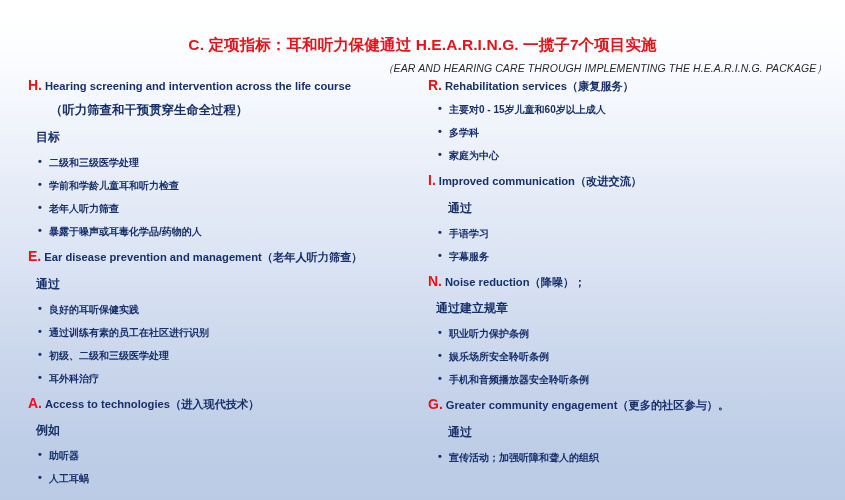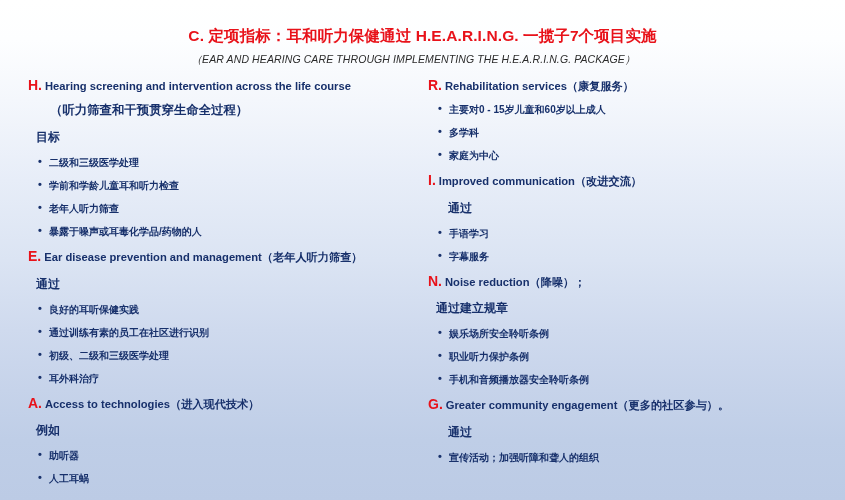--- a/index.html
+++ b/index.html
@@ -26,36 +26,37 @@
         #cfdaee 66%,
         #c6d3ea 78%,
         #bfcee7 88%,
         #bccbe5 100%);
     overflow: hidden;
   }
 
   
   #title-block {
     position: absolute;
-    top: 27px;
+    top: 36px;
     left: 0;
     width: 845px;
     text-align: center;
   }
   .slide-title {
     color: #e8121a;
     font-size: 15.5px;
     font-weight: bold;
     letter-spacing: 0.1px;
     line-height: 1.15;
     white-space: nowrap;
   }
   .slide-subtitle {
     margin-top: 8px;
     padding-right: 18px;
+    text-align: right;
     color: #2a2a2a;
     font-size: 10.5px;
     font-style: italic;
     font-weight: normal;
     letter-spacing: 0.1px;
     white-space: nowrap;
   }
 
   
   #columns {
@@ -165,22 +166,22 @@
         <div class="entry heading"><span class="letter">R.</span><span class="head-text">Rehabilitation services（康复服务）</span></div>
         <div class="entry bullet"><span class="dot">•</span><span class="bullet-text">主要对0 - 15岁儿童和60岁以上成人</span></div>
         <div class="entry bullet"><span class="dot">•</span><span class="bullet-text">多学科</span></div>
         <div class="entry bullet"><span class="dot">•</span><span class="bullet-text">家庭为中心</span></div>
         <div class="entry heading"><span class="letter">I.</span><span class="head-text">Improved communication（改进交流）</span></div>
         <div class="entry subheading indented">通过</div>
         <div class="entry bullet"><span class="dot">•</span><span class="bullet-text">手语学习</span></div>
         <div class="entry bullet"><span class="dot">•</span><span class="bullet-text">字幕服务</span></div>
         <div class="entry heading"><span class="letter">N.</span><span class="head-text">Noise reduction（降噪）；</span></div>
         <div class="entry subheading">通过建立规章</div>
+        <div class="entry bullet"><span class="dot">•</span><span class="bullet-text">职业听力保护条例</span></div>
         <div class="entry bullet"><span class="dot">•</span><span class="bullet-text">娱乐场所安全聆听条例</span></div>
-        <div class="entry bullet"><span class="dot">•</span><span class="bullet-text">职业听力保护条例</span></div>
         <div class="entry bullet"><span class="dot">•</span><span class="bullet-text">手机和音频播放器安全聆听条例</span></div>
         <div class="entry heading"><span class="letter">G.</span><span class="head-text">Greater community engagement（更多的社区参与）。</span></div>
         <div class="entry subheading indented">通过</div>
         <div class="entry bullet"><span class="dot">•</span><span class="bullet-text">宣传活动；加强听障和聋人的组织</span></div>
       </div>
   </div>
 
 </div>
 
 </body></html>

